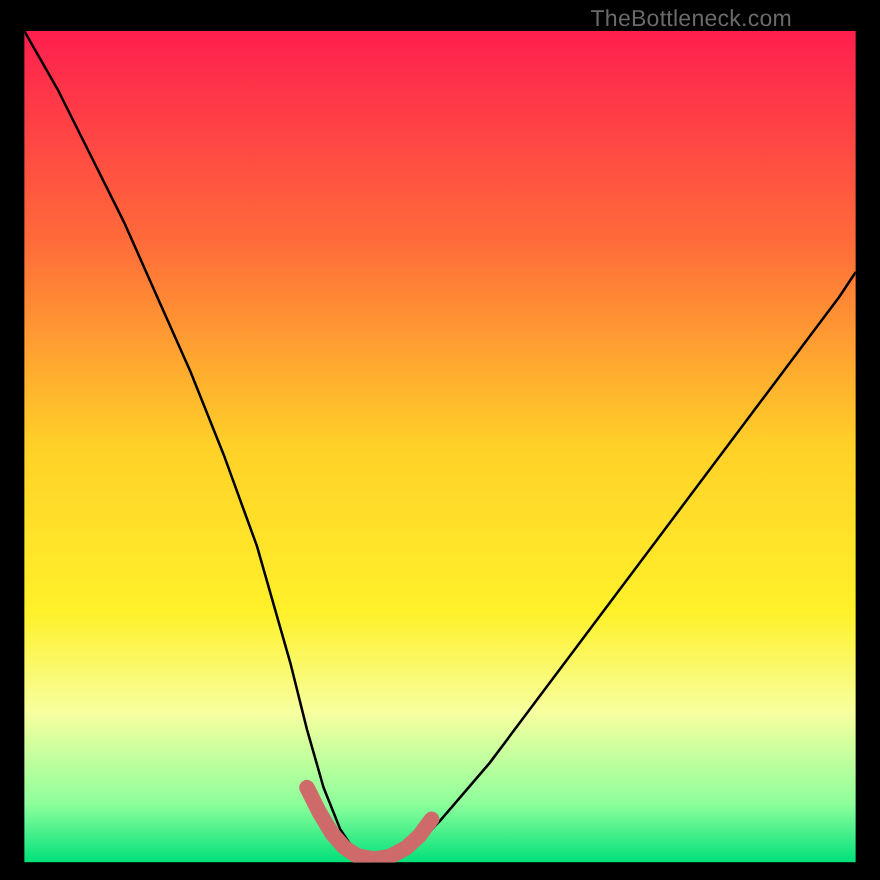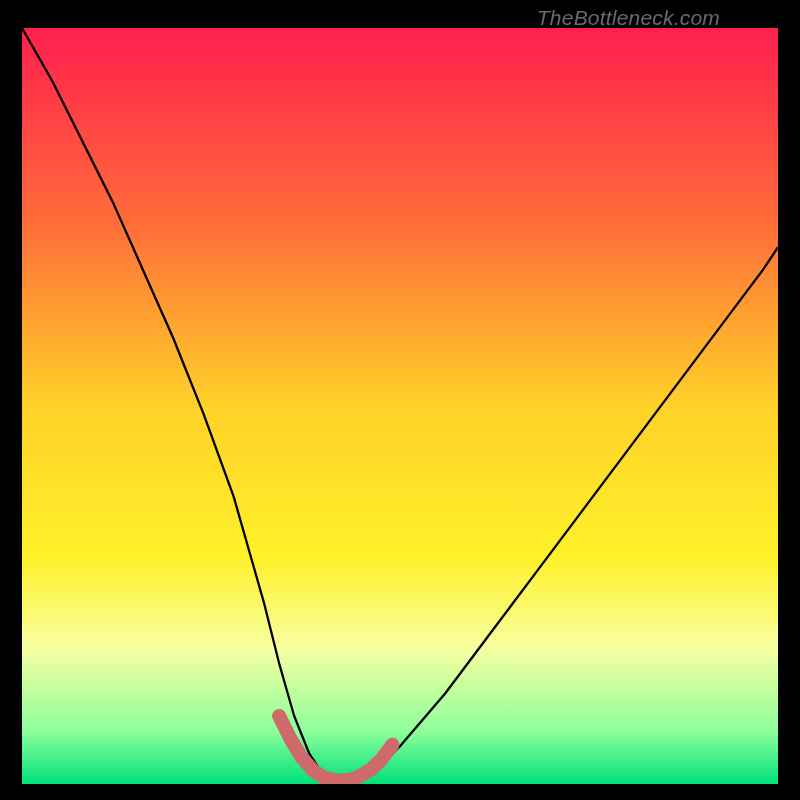--- a/index.html
+++ b/index.html
@@ -8,21 +8,20 @@
     width: 800px;
     height: 800px;
     background: #000;
     font-family: Arial, sans-serif;
   }
   .frame {
     position: relative;
     width: 732px;
     height: 800px;
     background: #000;
-    font-style: italic;
   }
   .watermark {
     position: absolute;
     top: 6px;
     right: 12px;
     color: #6a6a6a;
     font-size: 21px;
     font-weight: 500;
     letter-spacing: 0.2px;
   }

